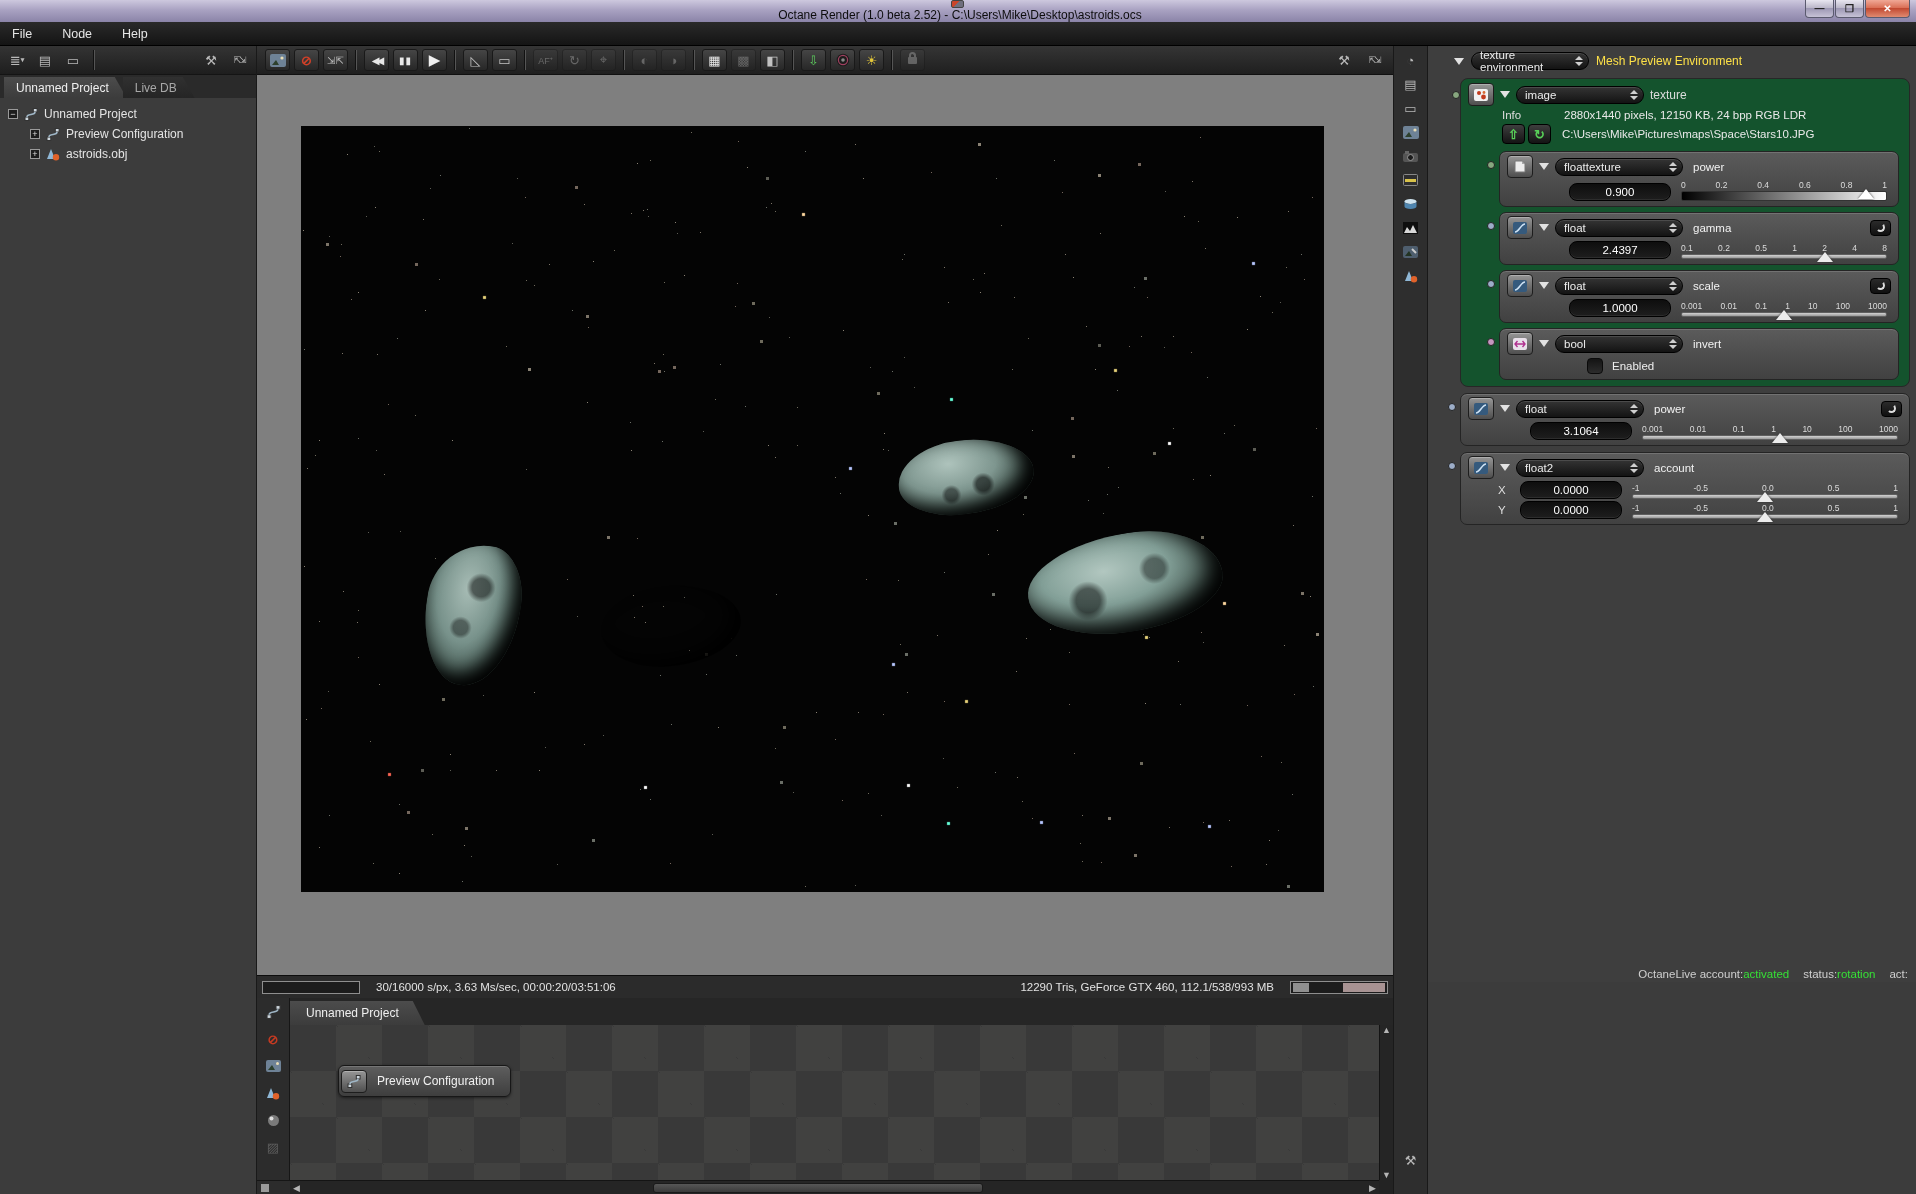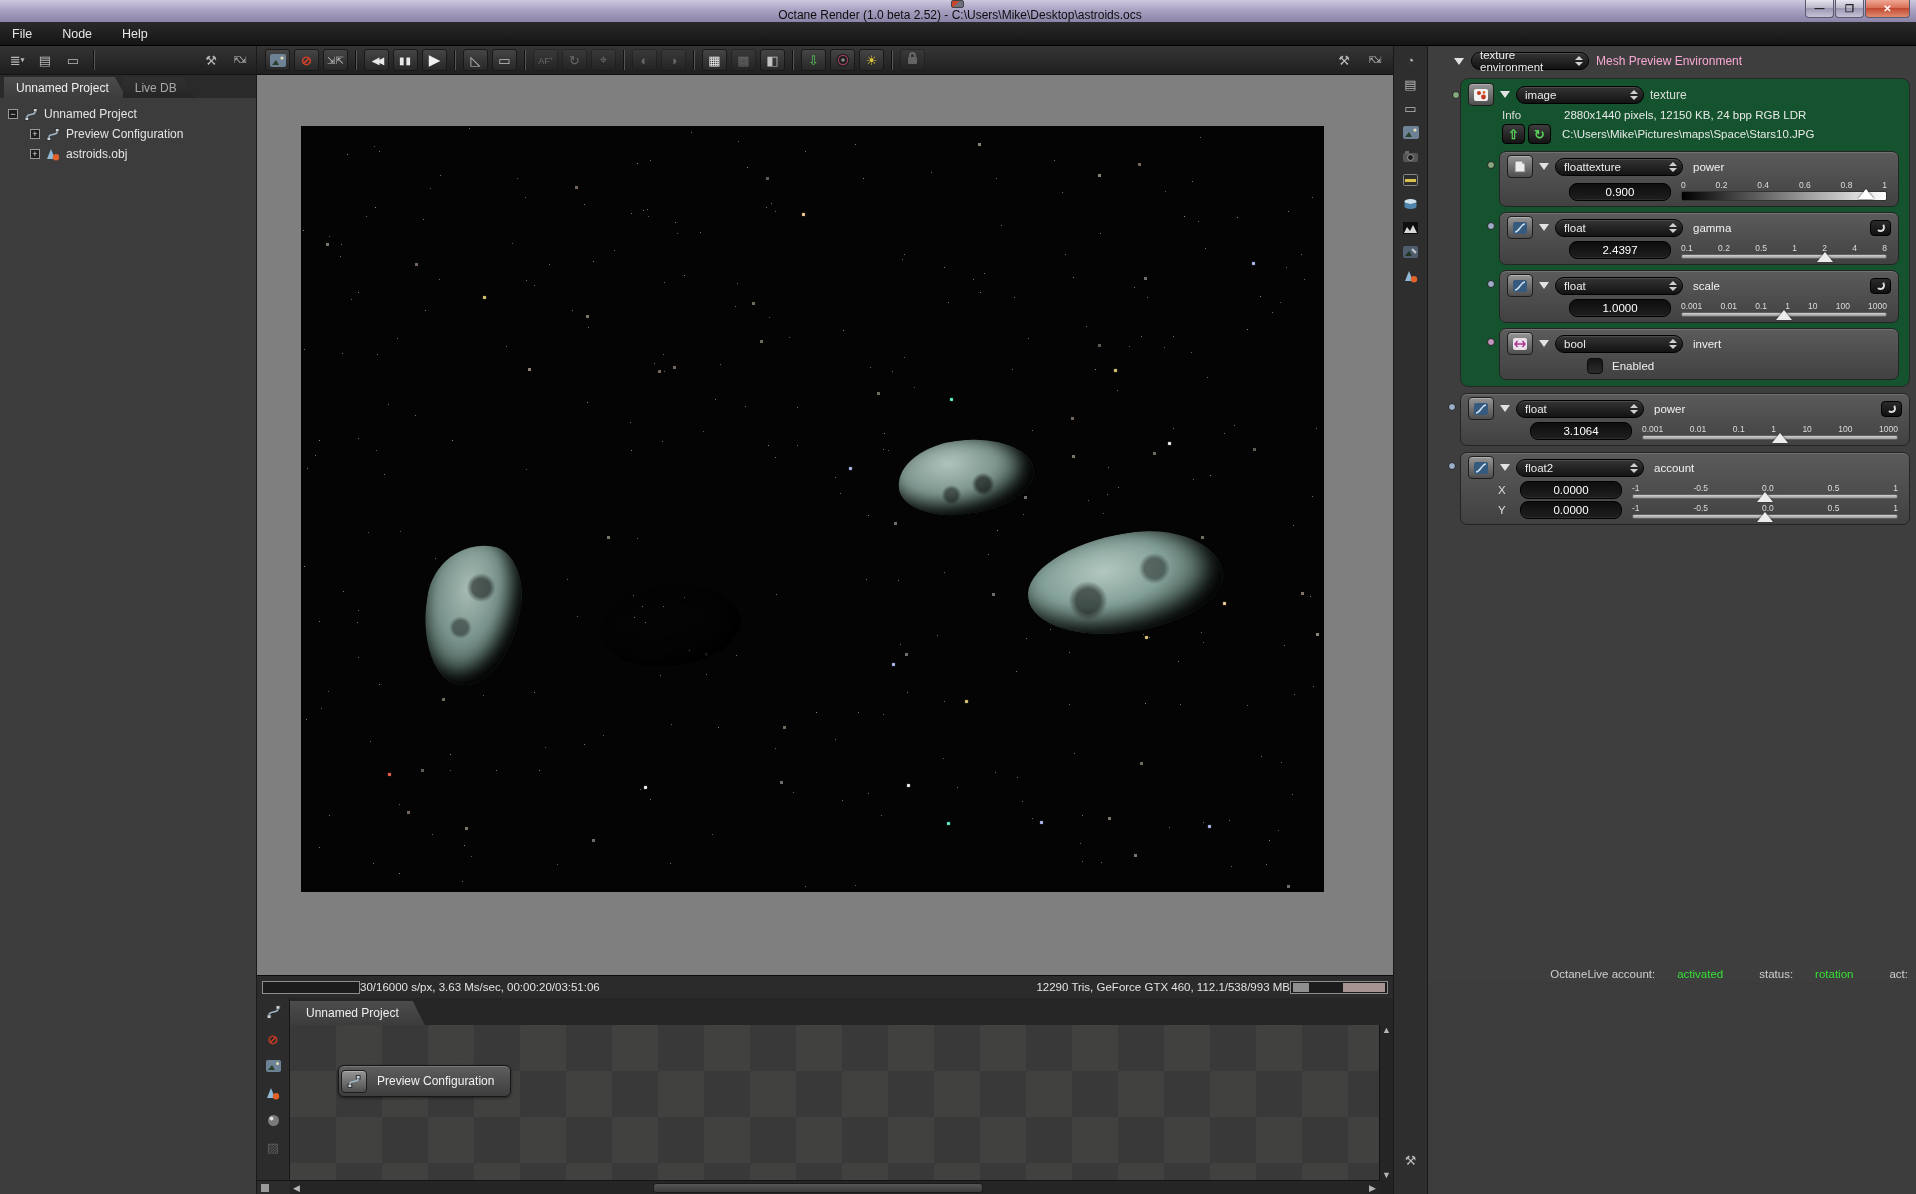--- a/index.html
+++ b/index.html
@@ -57,21 +57,21 @@
   
   #vptoolbar { left:257px; top:46px; width:1136px; height:29px; background:linear-gradient(#353535,#1f1f1f);
     border-bottom:1px solid #101010; display:flex; align-items:center; padding:0 8px; gap:4px; }
   #vptoolbar .right { margin-left:auto; display:flex; gap:8px; color:#cfcfcf; }
   #viewport { left:257px; top:75px; width:1136px; height:900px; background:#7f7f7f; }
   #render { position:absolute; left:44px; top:51px; width:1023px; height:766px; background:#040404; overflow:hidden; }
   #stars { position:absolute; left:0; top:0; width:1px; height:1px; background:transparent; }
   .ast { position:absolute; }
 
   #vpstatus { left:257px; top:975px; width:1136px; height:23px; background:#2b2b2b; border-top:1px solid #0d0d0d;
-    display:flex; align-items:center; padding:0 5px; gap:0; font-size:11.5px; color:#e2e2e2; }
+    display:flex; align-items:center; padding:0 5px; gap:16px; font-size:11.5px; color:#e2e2e2; }
   .pbar { width:98px; height:13px; border:1px solid #8e8e8e; background:#1c1c1c; position:relative; flex:none; }
   .membar { width:98px; height:13px; border:1px solid #8e8e8e; background:#1c1c1c; position:relative; flex:none; }
   .membar .sA { position:absolute; left:2px; top:1px; bottom:1px; width:16px; background:#8f8f8f; }
   .membar .sB { position:absolute; right:2px; top:1px; bottom:1px; width:44%; background:#a89393; }
 
   
   #nodepanel { left:257px; top:998px; width:1136px; height:196px; background:#232323; }
   #ngstrip { position:absolute; left:0; top:0; width:33px; height:196px; background:#2c2c2c; border-right:1px solid #161616;
     display:flex; flex-direction:column; align-items:center; padding-top:4px; gap:7px; }
   .stool { width:22px; height:20px; display:flex; align-items:center; justify-content:center; color:#b9b9b9; font-size:13px; }
@@ -93,21 +93,21 @@
   .corner i { position:absolute; left:4px; top:3px; width:8px; height:8px; background:#9a9a9a; }
 
   
   #rightstrip { left:1393px; top:46px; width:35px; height:1148px; background:#2e2e2e; border-left:1px solid #191919; border-right:1px solid #191919;
     display:flex; flex-direction:column; align-items:center; padding-top:4px; gap:4px; }
   #rightstrip .wrench-bottom { margin-top:auto; margin-bottom:24px; }
 
   
   #inspector { left:1428px; top:46px; width:488px; height:936px; background:#3e3e3e; }
   #insp-head { display:flex; align-items:center; gap:7px; padding:6px 0 4px 26px; }
-  #insp-head .rootlabel { font-size:12px; color:#f9a8d4; }
+  #insp-head .rootlabel { font-size:12px; color:#fde047; }
   #texgroup { position:relative; margin:4px 6px 0 32px; background:#14532d; border:1px solid #272727; border-radius:8px;
     padding:4px 5px 6px 5px; }
   .grouprow { display:flex; align-items:center; gap:6px; position:relative; padding-left:2px; }
   .inforow { display:flex; align-items:center; gap:0; padding:3px 0 1px 36px; font-size:11.5px; color:#e9e9e9; }
   .inforow .k { width:62px; color:#dcdcdc; }
   .pathrow { display:flex; align-items:center; gap:3px; padding:2px 0 2px 36px; font-size:11.5px; color:#e9e9e9; }
   .mbtn { width:23px; height:20px; border-radius:4px; background:linear-gradient(#3e3e3e,#141414); border:1px solid #000;
     display:flex; align-items:center; justify-content:center; color:#58cf58; font-size:13px; font-weight:bold; }
   .pgroup { position:relative; background:linear-gradient(#5b5b5b,#414141); border:1px solid #242424; border-radius:7px;
     box-shadow:inset 0 1px 0 rgba(255,255,255,.14); padding:3px 7px 5px 7px; margin:5px 5px 0 33px; }
@@ -117,21 +117,21 @@
   .prow { display:flex; align-items:flex-end; gap:10px; margin-top:2px; padding-left:62px; }
   .prow .axis { width:12px; color:#ddd; font-size:11.5px; align-self:center; }
   .sliderzone { flex:1; padding-right:4px; }
   .ticks { display:flex; justify-content:space-between; font-size:8.5px; color:#dcdcdc; line-height:10px; padding:0 0 1px; }
   .track { height:5px; background:linear-gradient(#d2d2d2,#9a9a9a); border-radius:2px; border:1px solid #5f5f5f; position:relative; }
   .track.grad { height:10px; background:linear-gradient(to right,#000,#fff); border-color:#333; }
   .marker { position:absolute; top:-3px; width:0; height:0; border-left:8px solid transparent; border-right:8px solid transparent;
     border-bottom:10px solid #ececec; transform:translateX(-8px); filter:drop-shadow(0 0 1px #333); }
   .checkrow { display:flex; align-items:center; gap:9px; margin-top:3px; padding-left:80px; }
   .checkbox { width:16px; height:16px; border-radius:4px; background:linear-gradient(#141414,#2c2c2c); border:1px solid #0a0a0a; }
-  #livebar { position:absolute; right:8px; bottom:2px; display:flex; gap:22px; font-size:11.5px; color:#cfcfcf; align-items:center; }
+  #livebar { position:absolute; right:8px; bottom:2px; display:flex; font-size:11.5px; color:#cfcfcf; align-items:center; }
   #livebar .g { color:#36e036; }
 </style>
 </head>
 <body>
 
 <div class="abs" id="titlebar">
   <span class="appico"></span>
   <span>Octane Render (1.0 beta 2.52) - C:\Users\Mike\Desktop\astroids.ocs</span>
   <div id="winbtns">
     <div class="winbtn">—</div>

